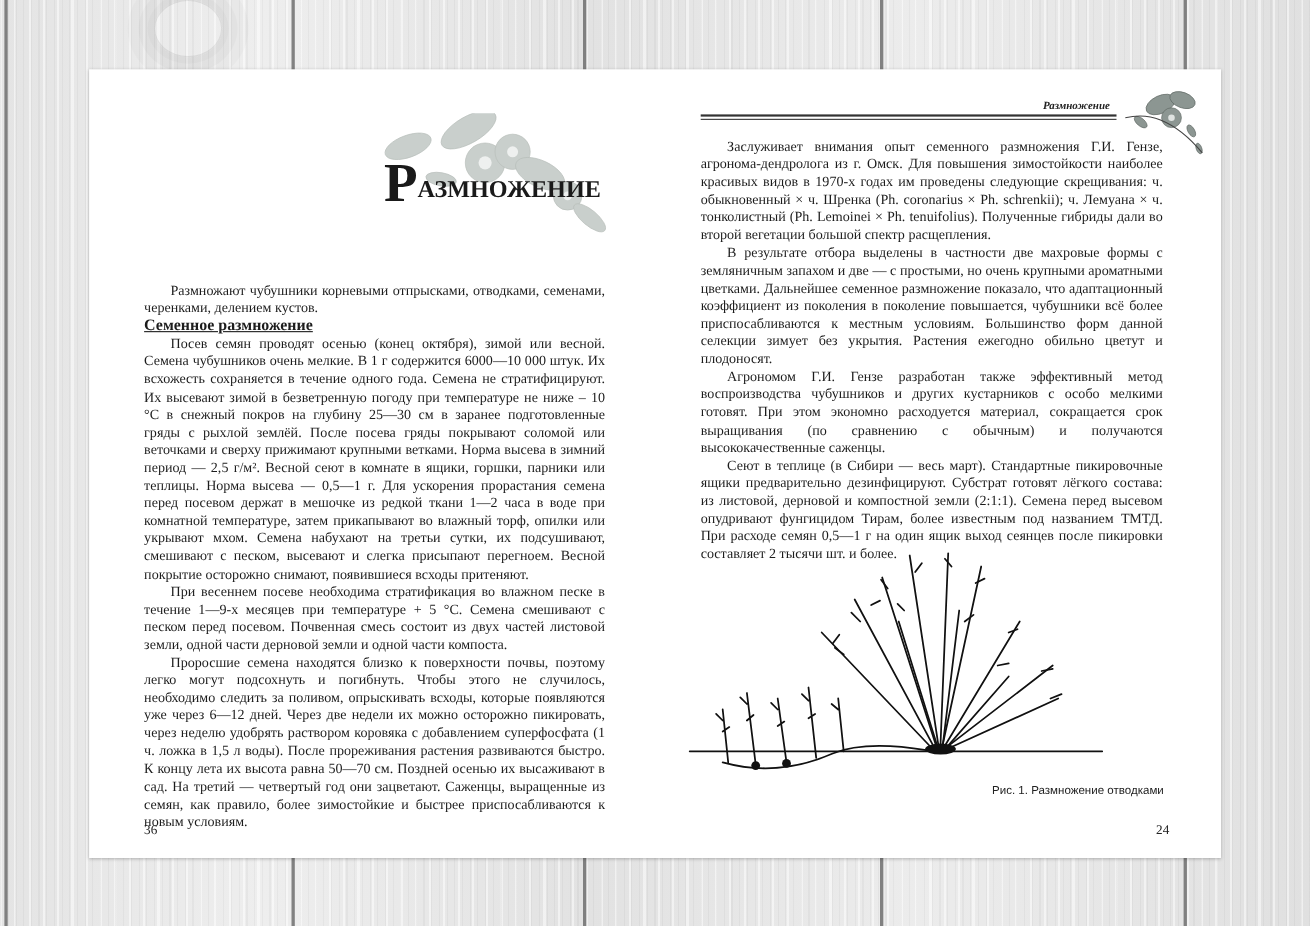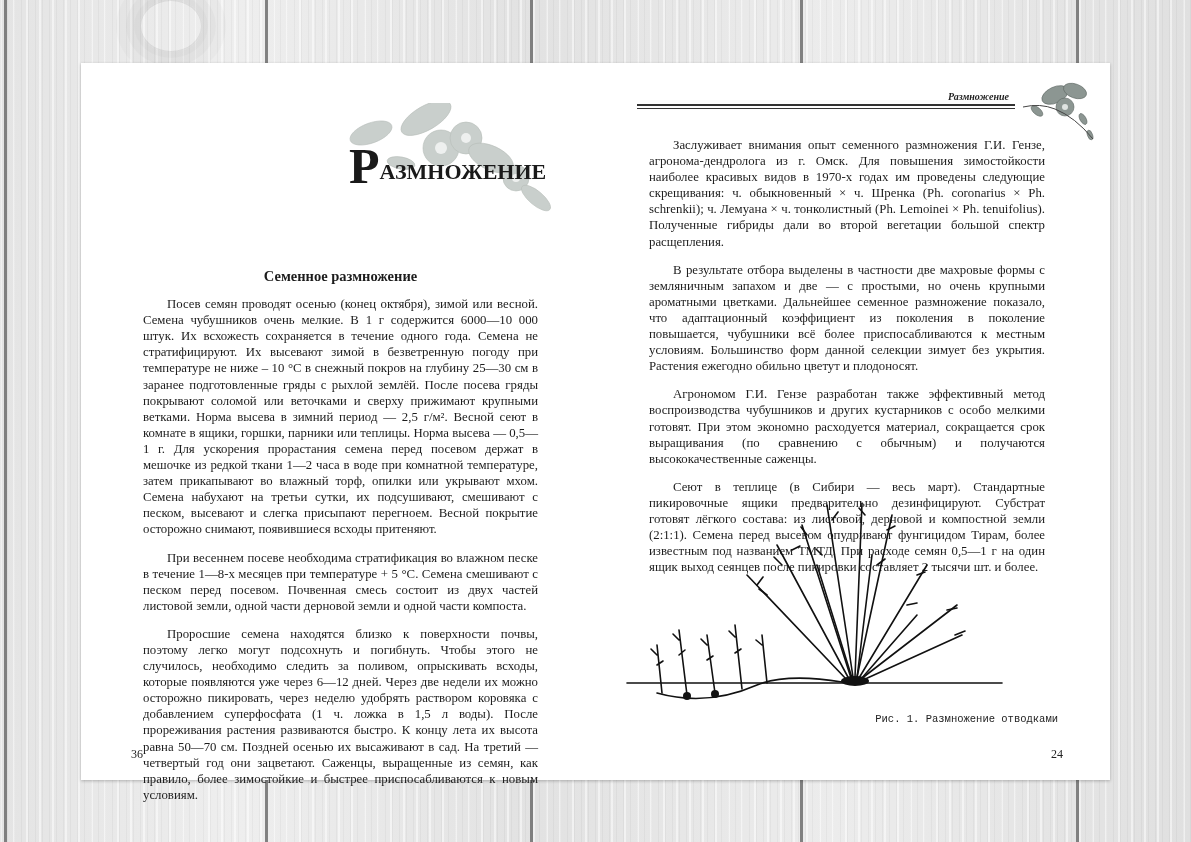--- a/index.html
+++ b/index.html
@@ -38,26 +38,27 @@
     position:absolute; left:268px; top:78px;
     font-family:"Liberation Serif", serif; font-weight:bold; color:#1a1a1a;
     white-space:nowrap;
   }
   .chapter-title .dropcap { font-size:50px; line-height:1; vertical-align:-4px; }
   .chapter-title .rest { font-size:22px; letter-spacing:0px; }
 
   .text {
     font-size:12.8px; line-height:16.1px; color:#1c1c1c; text-align:justify;
   }
-  .text p { margin:12px; text-indent:24px; }
+  .text p { margin:0; text-indent:24px; }
   .left-text { position:absolute; left:50px; top:193px; width:419px; }
   .right-text { position:absolute; left:42px; top:62px; width:420px; }
   .subheading {
-    font-weight:bold; font-size:14.5px; text-align:center; margin:6px 0 7px 0;
+    font-weight:bold; font-size:14.5px; text-align:left; margin:6px 0 7px 0;
     text-indent:0 !important;
+    text-decoration:underline;
   }
   .page-number {
     position:absolute; top:684px; font-size:12px; color:#222;
   }
   .page-number.left { left:50px; }
   .page-number.right { right:47px; }
 
   
   .running-header {
     position:absolute; left:42px; top:26px; width:390px; height:20px;
@@ -66,21 +67,21 @@
   .rh-line2 { position:absolute; left:0; right:12px; top:19px; height:1px; background:#333; }
   .rh-label {
     position:absolute; right:18px; top:2px; font-style:italic; font-weight:bold;
     font-size:10px; color:#222;
   }
   .header-deco { position:absolute; left:420px; top:14px; width:85px; height:70px; }
 
   .figure { position:absolute; left:22px; top:432px; width:400px; height:210px; }
   .figure-caption {
     position:absolute; right:52px; top:650px;
-    font-family:Liberation Mono, monospace; font-size:10.5px; color:#222;margin-left:20px;
+    font-family:Liberation Sans, sans-serif; font-size:10.5px; color:#222;margin-left:20px;
   }
 </style>
 </head>
 <body>
 
 <div class="wood"></div>
 <div class="seam" style="left:4px"></div>
 <div class="seam" style="left:265px"></div>
 <div class="seam" style="left:530px"></div>
 <div class="seam" style="left:800px"></div>
@@ -105,23 +106,24 @@
         <circle cx="110" cy="45" r="6"></circle>
           <circle cx="135" cy="35" r="5"></circle>
           <circle cx="185" cy="75" r="4"></circle>
       </g>
     </svg>
     <div class="chapter-title">
       <span class="dropcap">Р</span><span class="rest">АЗМНОЖЕНИЕ</span>
     </div>
 
     <div class="text left-text">
+      <p>Размножают чубушники корневыми отпрысками, отводками, семенами, черенками, делением кустов.</p>
       <p class="subheading">Семенное размножение</p>
       <p>Посев семян проводят осенью (конец октября), зимой или весной. Семена чубушников очень мелкие. В 1 г содержится 6000—10 000 штук. Их всхожесть сохраняется в течение одного года. Семена не стратифицируют. Их высевают зимой в безветренную погоду при температуре не ниже – 10 °С в снежный покров на глубину 25—30 см в заранее подготовленные гряды с рыхлой землёй. После посева гряды покрывают соломой или веточками и сверху прижимают крупными ветками. Норма высева в зимний период — 2,5 г/м². Весной сеют в комнате в ящики, горшки, парники или теплицы. Норма высева — 0,5—1 г. Для ускорения прорастания семена перед посевом держат в мешочке из редкой ткани 1—2 часа в воде при комнатной температуре, затем прикапывают во влажный торф, опилки или укрывают мхом. Семена набухают на третьи сутки, их подсушивают, смешивают с песком, высевают и слегка присыпают перегноем. Весной покрытие осторожно снимают, появившиеся всходы притеняют.</p>
-      <p>При весеннем посеве необходима стратификация во влажном песке в течение 1—8-х месяцев при температуре + 5 °С. Семена смешивают с песком перед посевом. Почвенная смесь состоит из двух частей листовой земли, одной части дерновой земли и одной части компоста.</p>
+      <p>При весеннем посеве необходима стратификация во влажном песке в течение 1—9-х месяцев при температуре + 5 °С. Семена смешивают с песком перед посевом. Почвенная смесь состоит из двух частей листовой земли, одной части дерновой земли и одной части компоста.</p>
       <p>Проросшие семена находятся близко к поверхности почвы, поэтому легко могут подсохнуть и погибнуть. Чтобы этого не случилось, необходимо следить за поливом, опрыскивать всходы, которые появляются уже через 6—12 дней. Через две недели их можно осторожно пикировать, через неделю удобрять раствором коровяка с добавлением суперфосфата (1 ч. ложка в 1,5 л воды). После прореживания растения развиваются быстро. К концу лета их высота равна 50—70 см. Поздней осенью их высаживают в сад. На третий — четвертый год они зацветают. Саженцы, выращенные из семян, как правило, более зимостойкие и быстрее приспосабливаются к новым условиям.</p>
     </div>
     <div class="page-number left">36</div>
   </div>
 
   <div class="page page-right">
     <div class="running-header">
       <div class="rh-line1"></div>
       <div class="rh-line2"></div>
       <span class="rh-label">Размножение</span>

